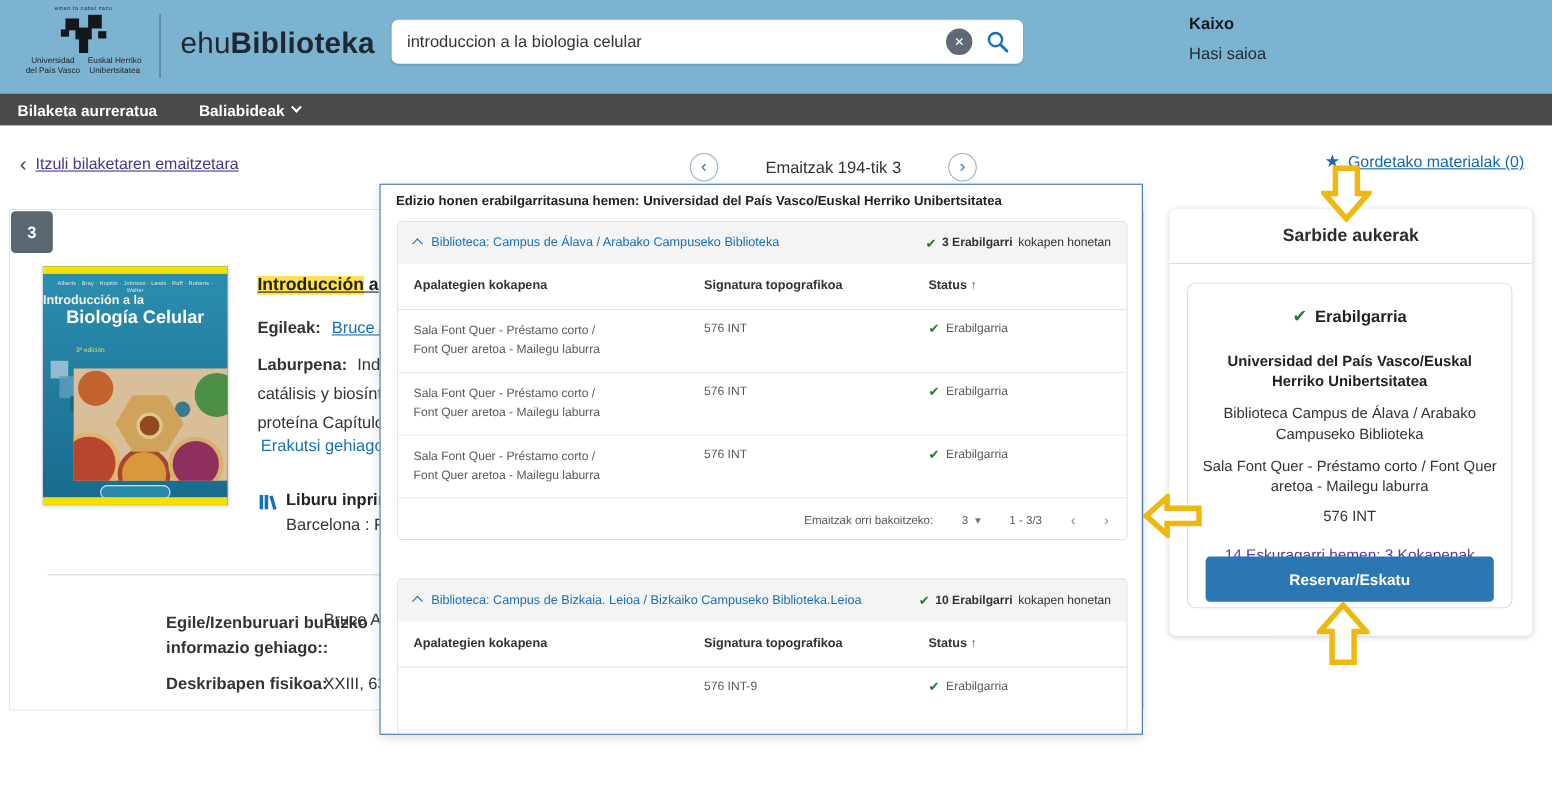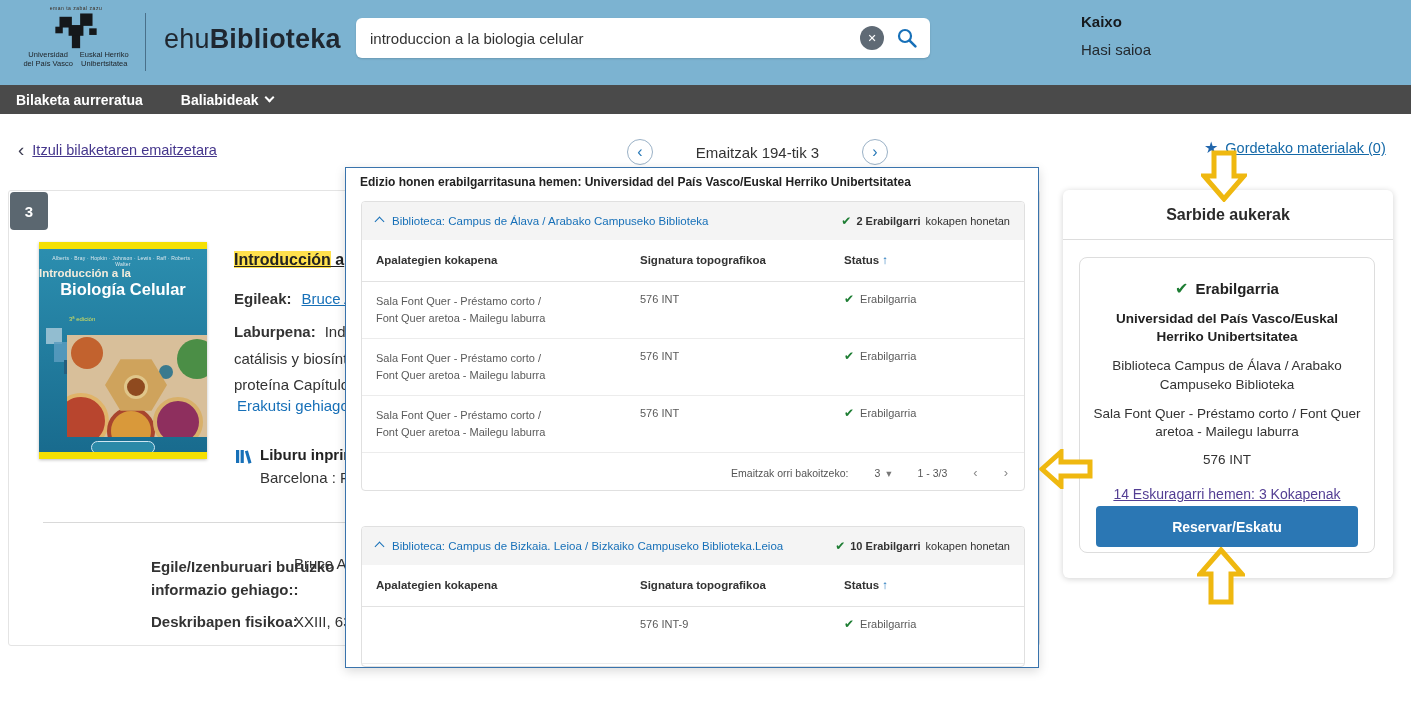--- a/index.html
+++ b/index.html
@@ -104,21 +104,21 @@
   .hrow .r-stat { position: absolute; left: 482px; top: 11px; font-size: 11px; color: #5a5a5a; display: flex; gap: 6px; align-items: center; }
   .pg-row { height: 39px; display: flex; align-items: center; justify-content: flex-end; gap: 26px; padding-right: 16px; font-size: 10.5px; color: #555; }
   .pg-size { display: flex; gap: 6px; align-items: center; cursor: pointer; }
   .pg-chev { color: #8a8a8a; font-size: 13px; cursor: pointer; }
   
   .panel { position: absolute; left: 1063px; top: 190px; width: 330px; height: 388px; background: #fff; border-radius: 6px; box-shadow: 0 1px 6px rgba(0,0,0,.18); z-index: 5; }
   .panel-title { height: 50px; display: flex; align-items: center; justify-content: center; font-size: 16px; font-weight: 600; color: #2b2b2b; border-bottom: 1px solid #ddd; }
   .holding-card { position: absolute; left: 16px; top: 67px; width: 296px; height: 296px; border: 1px solid #ddd; border-radius: 8px; text-align: center; padding: 0 12px; }
   .h-status { margin-top: 22px; font-size: 15px; font-weight: 700; color: #222; display: flex; justify-content: center; gap: 7px; align-items: center; }
   .h-status .chk { font-size: 16px; }
-  .h-inst { margin-top: 13px; font-size: 13.5px; font-weight: 700; color: #222; line-height: 1.35; }
+  .h-inst { margin-top: 23px; font-size: 13.5px; font-weight: 700; color: #222; line-height: 1.35; }
   .h-lib { margin-top: 11px; font-size: 13.5px; color: #333; line-height: 1.35; }
   .h-loc { margin-top: 11px; font-size: 13.5px; color: #333; line-height: 1.35; }
   .h-call { margin-top: 11px; font-size: 13.5px; color: #333; }
   .h-link { margin-top: 19px; font-size: 14px; color: #533e93; text-decoration: underline; cursor: pointer; display: inline-block; }
   .h-btn { position: absolute; left: 16px; right: 16px; top: 248px; height: 41px; background: #2b77b4; border-radius: 4px; color: #fff; font-size: 14px; font-weight: 700; display: flex; align-items: center; justify-content: center; cursor: pointer; }
   
   .arrow { position: absolute; z-index: 20; }
   .arrow polygon { fill: #fff; stroke: #efb810; stroke-width: 5; stroke-linejoin: miter; }
 </style>
 </head>
@@ -262,21 +262,21 @@
     <div class="m-title">Edizio honen erabilgarritasuna hemen: Universidad del País Vasco/Euskal Herriko Unibertsitatea</div>
 
     <div class="sec sec1">
       <div class="sec-head">
         <div class="sec-head-left">
           <span class="chev-up"></span>
           <span class="sec-lib">Biblioteca: Campus de Álava / Arabako Campuseko Biblioteka</span>
         </div>
         <div class="sec-avail">
           <span class="chk">✔</span>
-          <b>2 Erabilgarri</b>
+          <b>3 Erabilgarri</b>
           <span>kokapen honetan</span>
         </div>
       </div>
       <div class="col-row">
         <span class="c-loc">Apalategien kokapena</span>
         <span class="c-call">Signatura topografikoa</span>
         <span class="c-stat"><span>Status</span> <span class="sort-up">↑</span></span>
       </div>
       <div class="hrow">
         <div class="r-loc">

